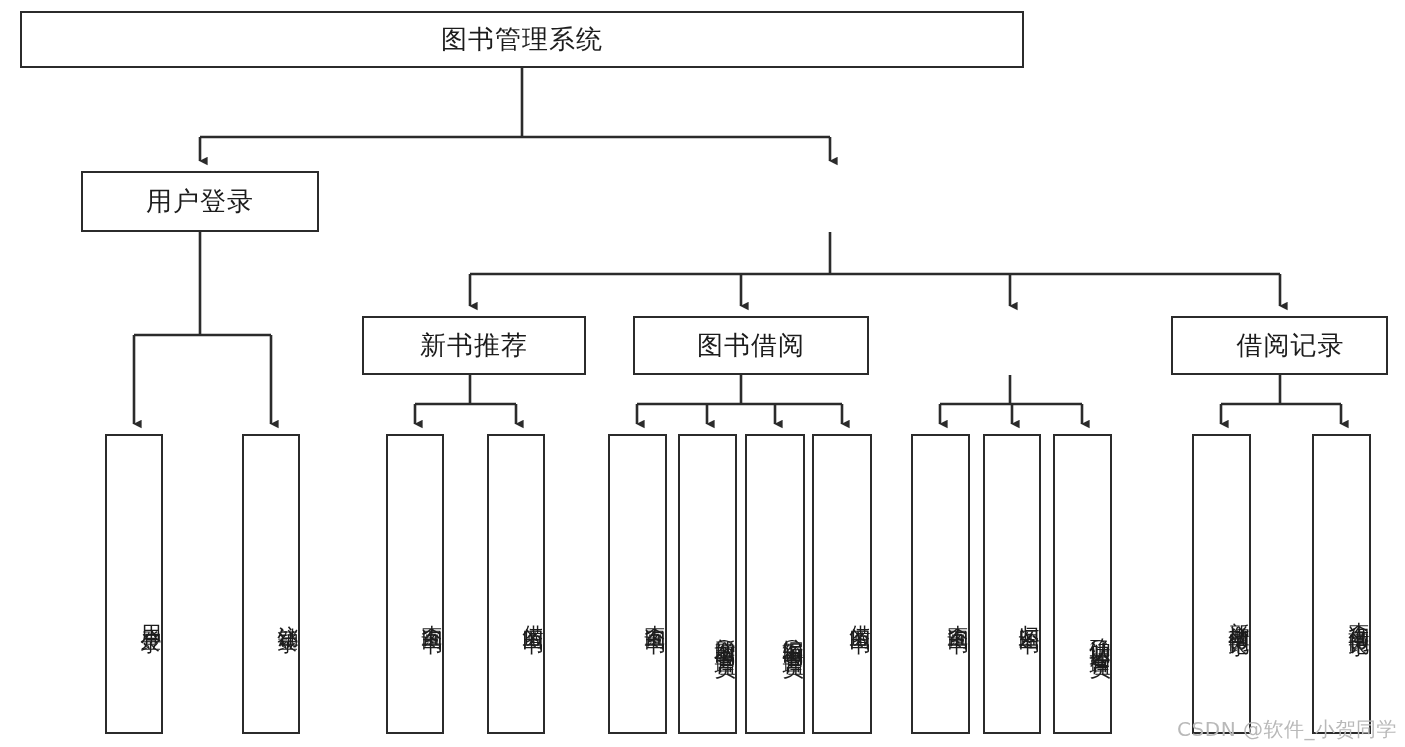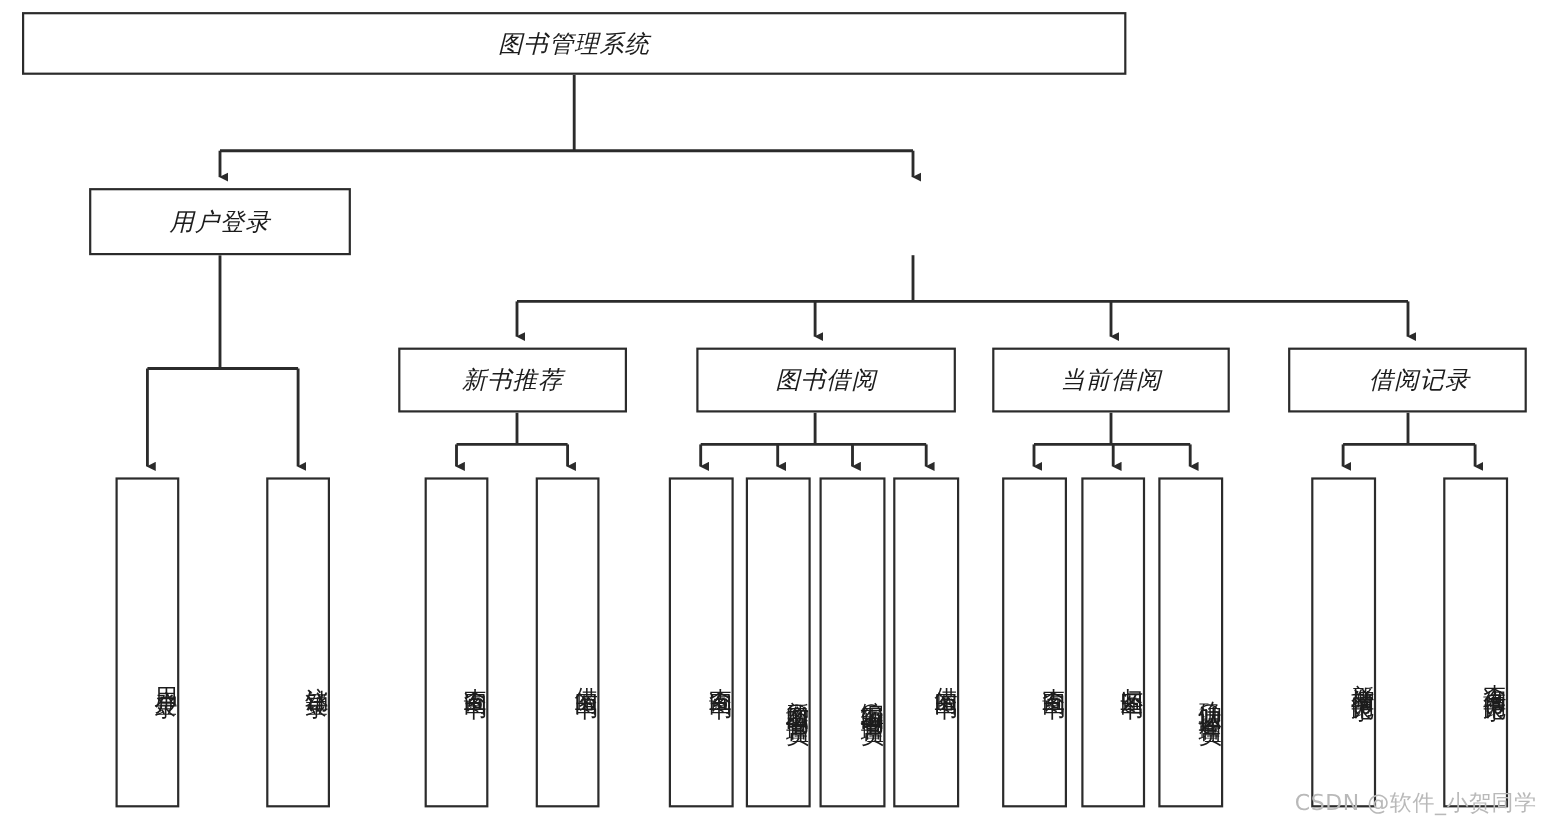--- a/index.html
+++ b/index.html
@@ -31,24 +31,23 @@
     position: absolute;
     box-sizing: border-box;
     background: #ffffff;
     border: 2px solid #2b2b2b;
     display: flex;
     align-items: center;
     justify-content: center;
     color: #1c1c1c;
   }
   .node-h {
-    font-size: 22px;
+    font-size: 26px;
     letter-spacing: 1px;
     white-space: nowrap;
-    font-style: italic;
   }
   .node-v {
     writing-mode: vertical-rl;
     text-orientation: upright;
     font-size: 21px;
     letter-spacing: 3px;
     line-height: 1;
     align-items: flex-start;
     justify-content: center;
     padding-top: 16px;
@@ -118,23 +117,22 @@
       <path d="M1221,404 L1341,404"></path>
       <path d="M1221,404 L1221,424" marker-end="url(#arrowhead)"></path>
       <path d="M1341,404 L1341,424" marker-end="url(#arrowhead)"></path>
     </g>
   </svg>
 
   <div class="node node-h" style="left: 20px; top: 11px; width: 1004px; height: 57px;">图书管理系统</div>
 
   <div class="node node-h" style="left: 81px; top: 171px; width: 238px; height: 61px;">用户登录</div>
 
-  <div class="node node-h" style="left: 362px; top: 316px; width: 208px; height: 59px;">新书推荐</div>
+  <div class="node node-h" style="left: 362px; top: 316px; width: 224px; height: 59px;">新书推荐</div>
   <div class="node node-h" style="left: 633px; top: 316px; width: 236px; height: 59px;">图书借阅</div>
-  <div class="node node-h" style="left: 902px; top: 316px; width: 216px; height: 59px;">当前借阅</div>
   <div class="node node-h" style="left: 1171px; top: 316px; width: 217px; height: 59px; padding-left: 22px;">借阅记录</div>
 
   <div class="node node-v pad-mid" style="left: 105px; top: 434px; width: 58px; height: 300px;">用户登录</div>
   <div class="node node-v pad-mid" style="left: 242px; top: 434px; width: 58px; height: 300px;">注销登录</div>
   <div class="node node-v pad-mid" style="left: 386px; top: 434px; width: 58px; height: 300px;">查询图书</div>
   <div class="node node-v pad-mid" style="left: 487px; top: 434px; width: 58px; height: 300px;">借阅图书</div>
   <div class="node node-v pad-mid" style="left: 608px; top: 434px; width: 59px; height: 300px;">查询图书</div>
   <div class="node node-v pad-small" style="left: 678px; top: 434px; width: 59px; height: 300px;">新增图书（管理员）</div>
   <div class="node node-v pad-small" style="left: 745px; top: 434px; width: 60px; height: 300px;">编辑图书（管理员）</div>
   <div class="node node-v pad-mid" style="left: 812px; top: 434px; width: 60px; height: 300px;">借阅图书</div>

